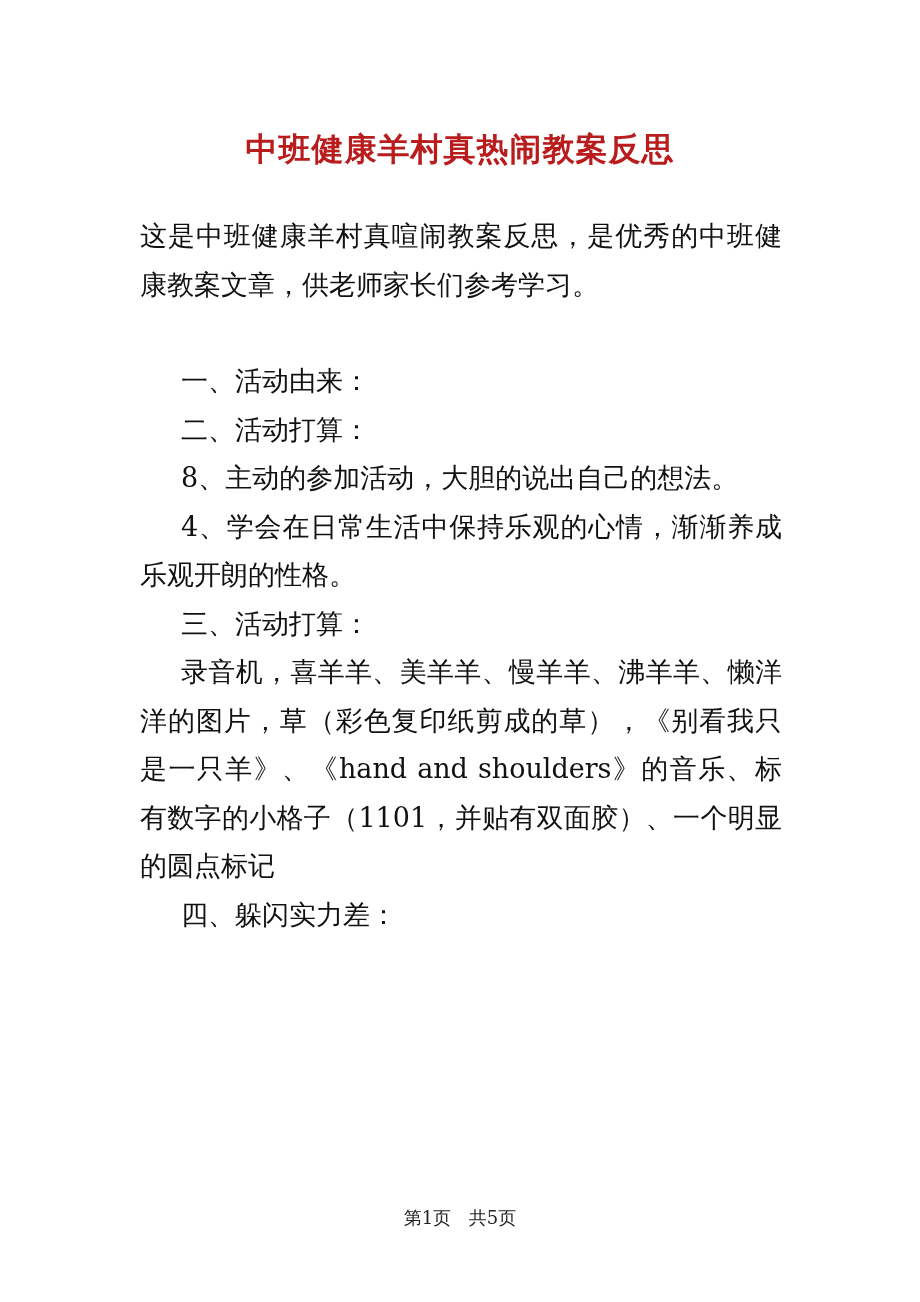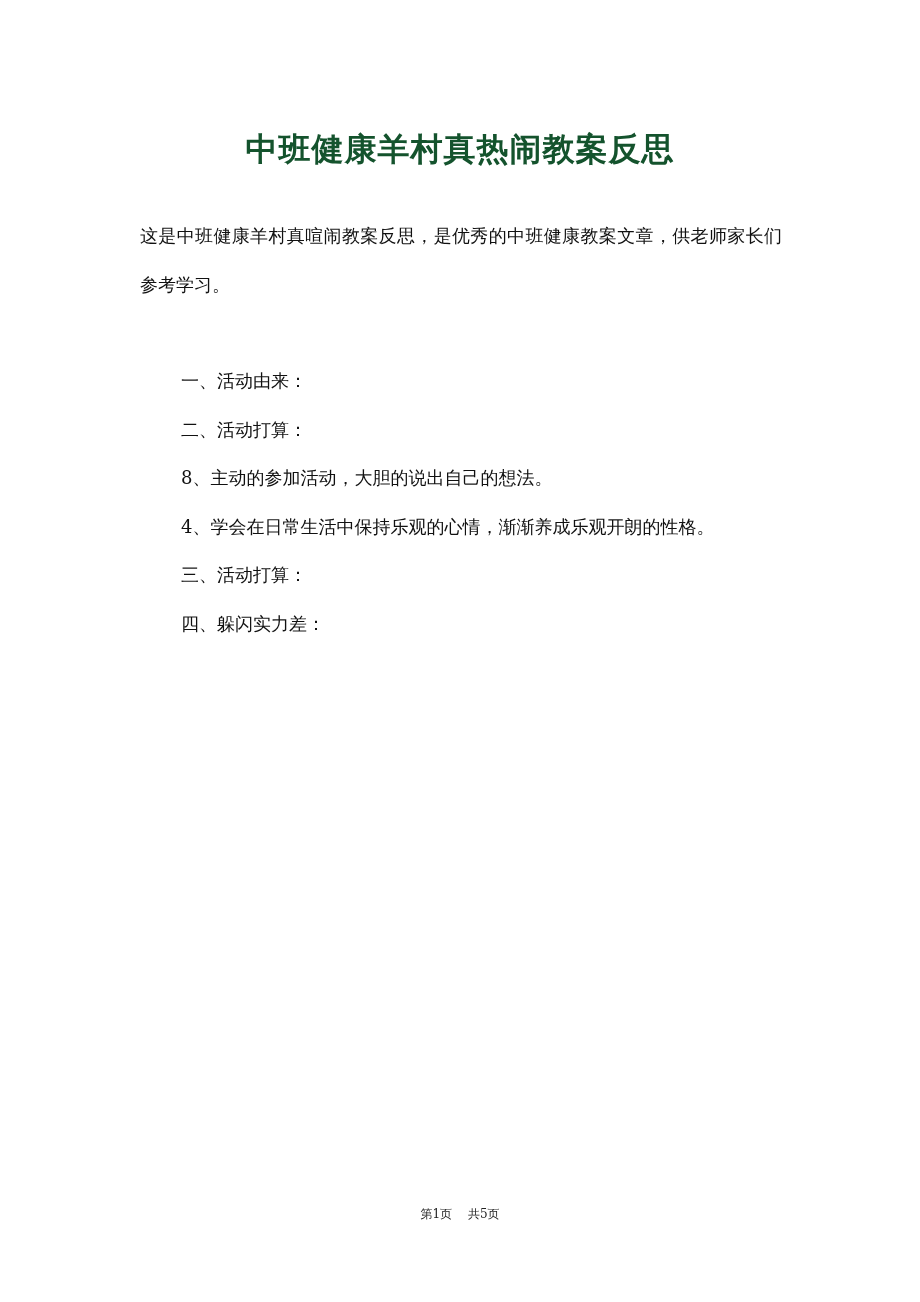--- a/index.html
+++ b/index.html
@@ -1,44 +1,45 @@
 <!DOCTYPE html>
 <html><head>
   <meta charset="utf-8">
   <style>
     html, body { margin: 0; padding: 0; background: #ffffff; }
     body { width: 920px; height: 1302px; position: relative; overflow: hidden;
            font-family: "DejaVu Serif", "Liberation Serif", serif; color: #111; }
     .title { position: absolute; top: 128px; left: 0; width: 920px; text-align: center;
-             font-size: 32px; font-weight: bold; color: #14532d; letter-spacing: 1px;
+             font-size: 32px; font-weight: bold; color: #b91c1c; letter-spacing: 1px;
              font-family: "DejaVu Serif", "Liberation Serif", serif; }
-    .body { position: absolute; left: 140px; width: 642px; top: 212px; font-size: 18px; }
+    .body { position: absolute; left: 140px; width: 642px; top: 212px; font-size: 27px; }
     .para { line-height: 48.5px; margin: 0; text-align: justify; word-break: break-all; }
     .indent { text-indent: 41px; }
     .gap { height: 48px; }
     .footer { position: absolute; top: 1206px; left: 0; width: 920px; text-align: center;
-              font-size: 12px; color: #222; }
+              font-size: 18px; color: #222; }
     .footer span { margin: 0 6px; }
   </style>
 </head>
 <body>
 
 <div class="title">中班健康羊村真热闹教案反思</div>
 
 <div class="body">
   <p class="para">这是中班健康羊村真喧闹教案反思，是优秀的中班健康教案文章，供老师家长们参考学习。</p>
   <div class="gap"></div>
 
   <p class="para indent">一、活动由来：</p>
 
   <p class="para indent">二、活动打算：</p>
   <p class="para indent">8、主动的参加活动，大胆的说出自己的想法。</p>
   <p class="para indent">4、学会在日常生活中保持乐观的心情，渐渐养成乐观开朗的性格。</p>
 
   <p class="para indent">三、活动打算：</p>
+  <p class="para indent">录音机，喜羊羊、美羊羊、慢羊羊、沸羊羊、懒洋洋的图片，草（彩色复印纸剪成的草），《别看我只是一只羊》、《hand and shoulders》的音乐、标有数字的小格子（1101，并贴有双面胶）、一个明显的圆点标记</p>
 
   <p class="para indent">四、躲闪实力差：</p>
 </div>
 
 <div class="footer">
   <span>第1页</span>
   <span>共5页</span>
 </div>
 
 </body></html>

